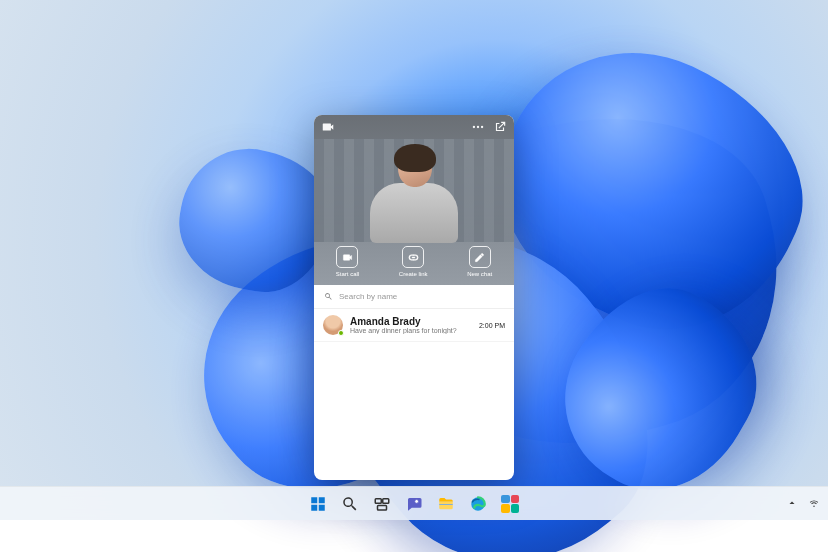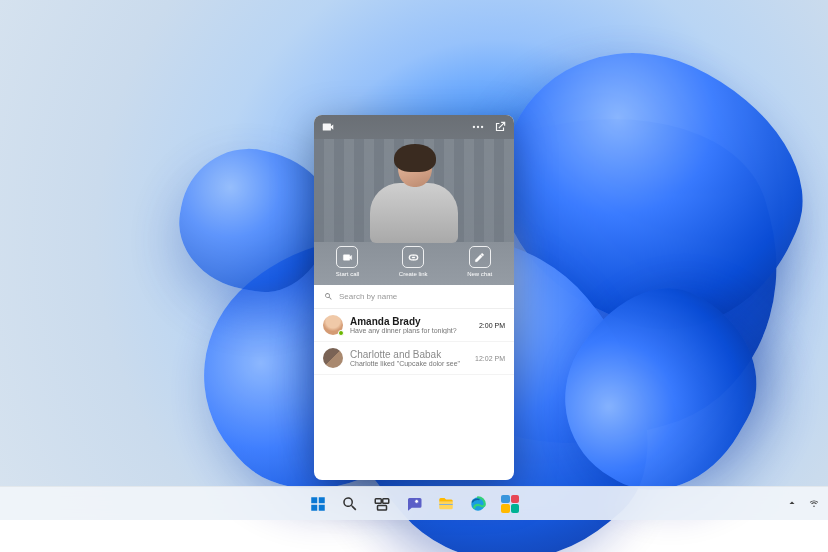--- a/index.html
+++ b/index.html
@@ -251,30 +251,20 @@
         <div class="avatar">
           <div class="face face1"></div>
           <div class="presence available"></div>
         </div>
         <div class="convo-main">
           <div class="convo-name">Amanda Brady</div>
           <div class="convo-preview">Have any dinner plans for tonight?</div>
         </div>
         <div class="convo-time">2:00 PM</div>
       </div>
-      <div class="convo muted">
-        <div class="avatar">
-          <div class="face face3"></div>
-        </div>
-        <div class="convo-main">
-          <div class="convo-name">Charlotte and Babak</div>
-          <div class="convo-preview">Charlotte liked "Cupcake dolor see"</div>
-        </div>
-        <div class="convo-time">12:02 PM</div>
-      </div>
     </div>
   </div>
 
   <div class="taskbar">
     <div class="task-center">
       <div class="task-icon">
         <svg viewBox="0 0 24 24">
             <rect x="3" y="3" width="8" height="8" fill="#0a78d4"></rect>
             <rect x="13" y="3" width="8" height="8" fill="#0a78d4"></rect>
             <rect x="3" y="13" width="8" height="8" fill="#0a78d4"></rect>

